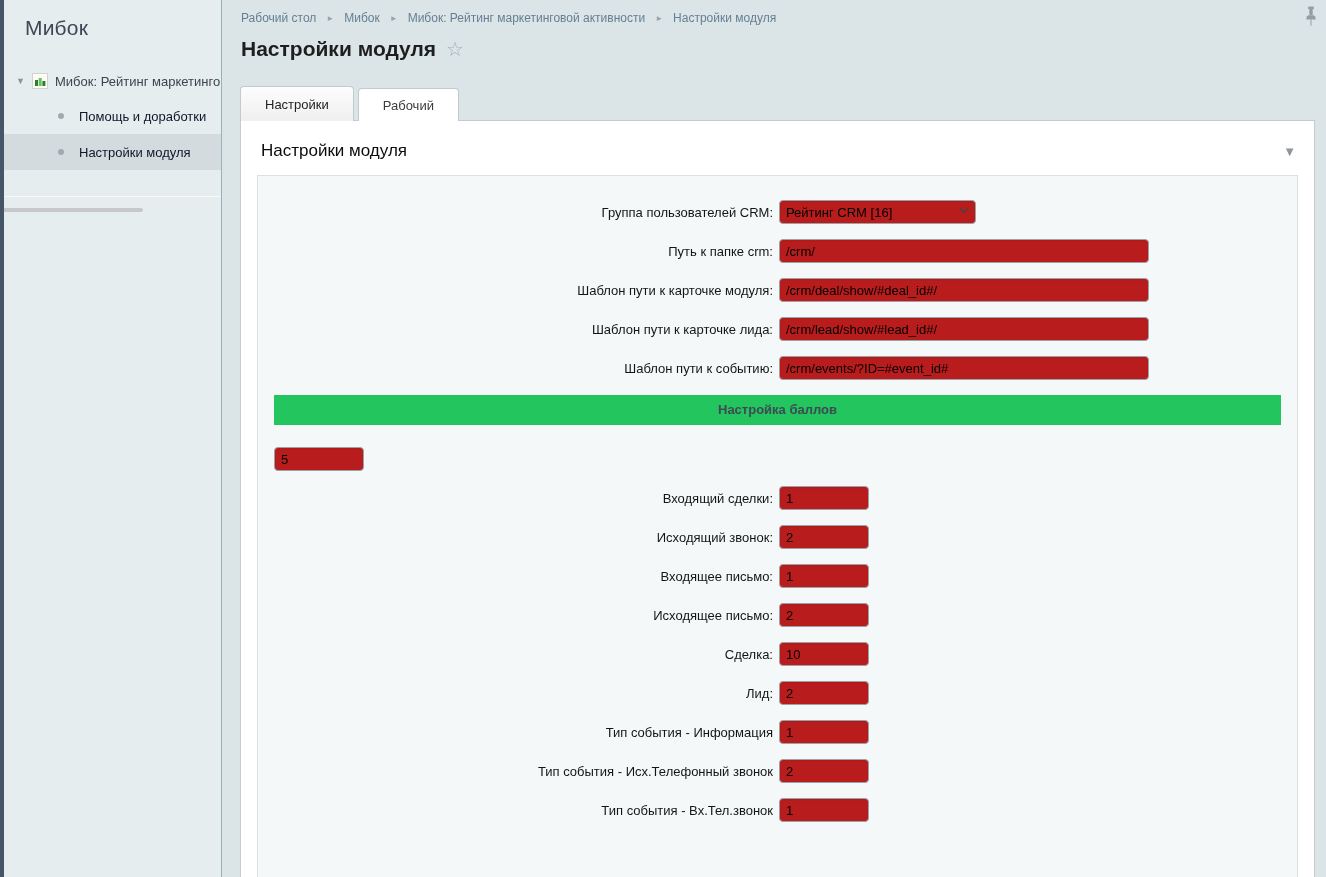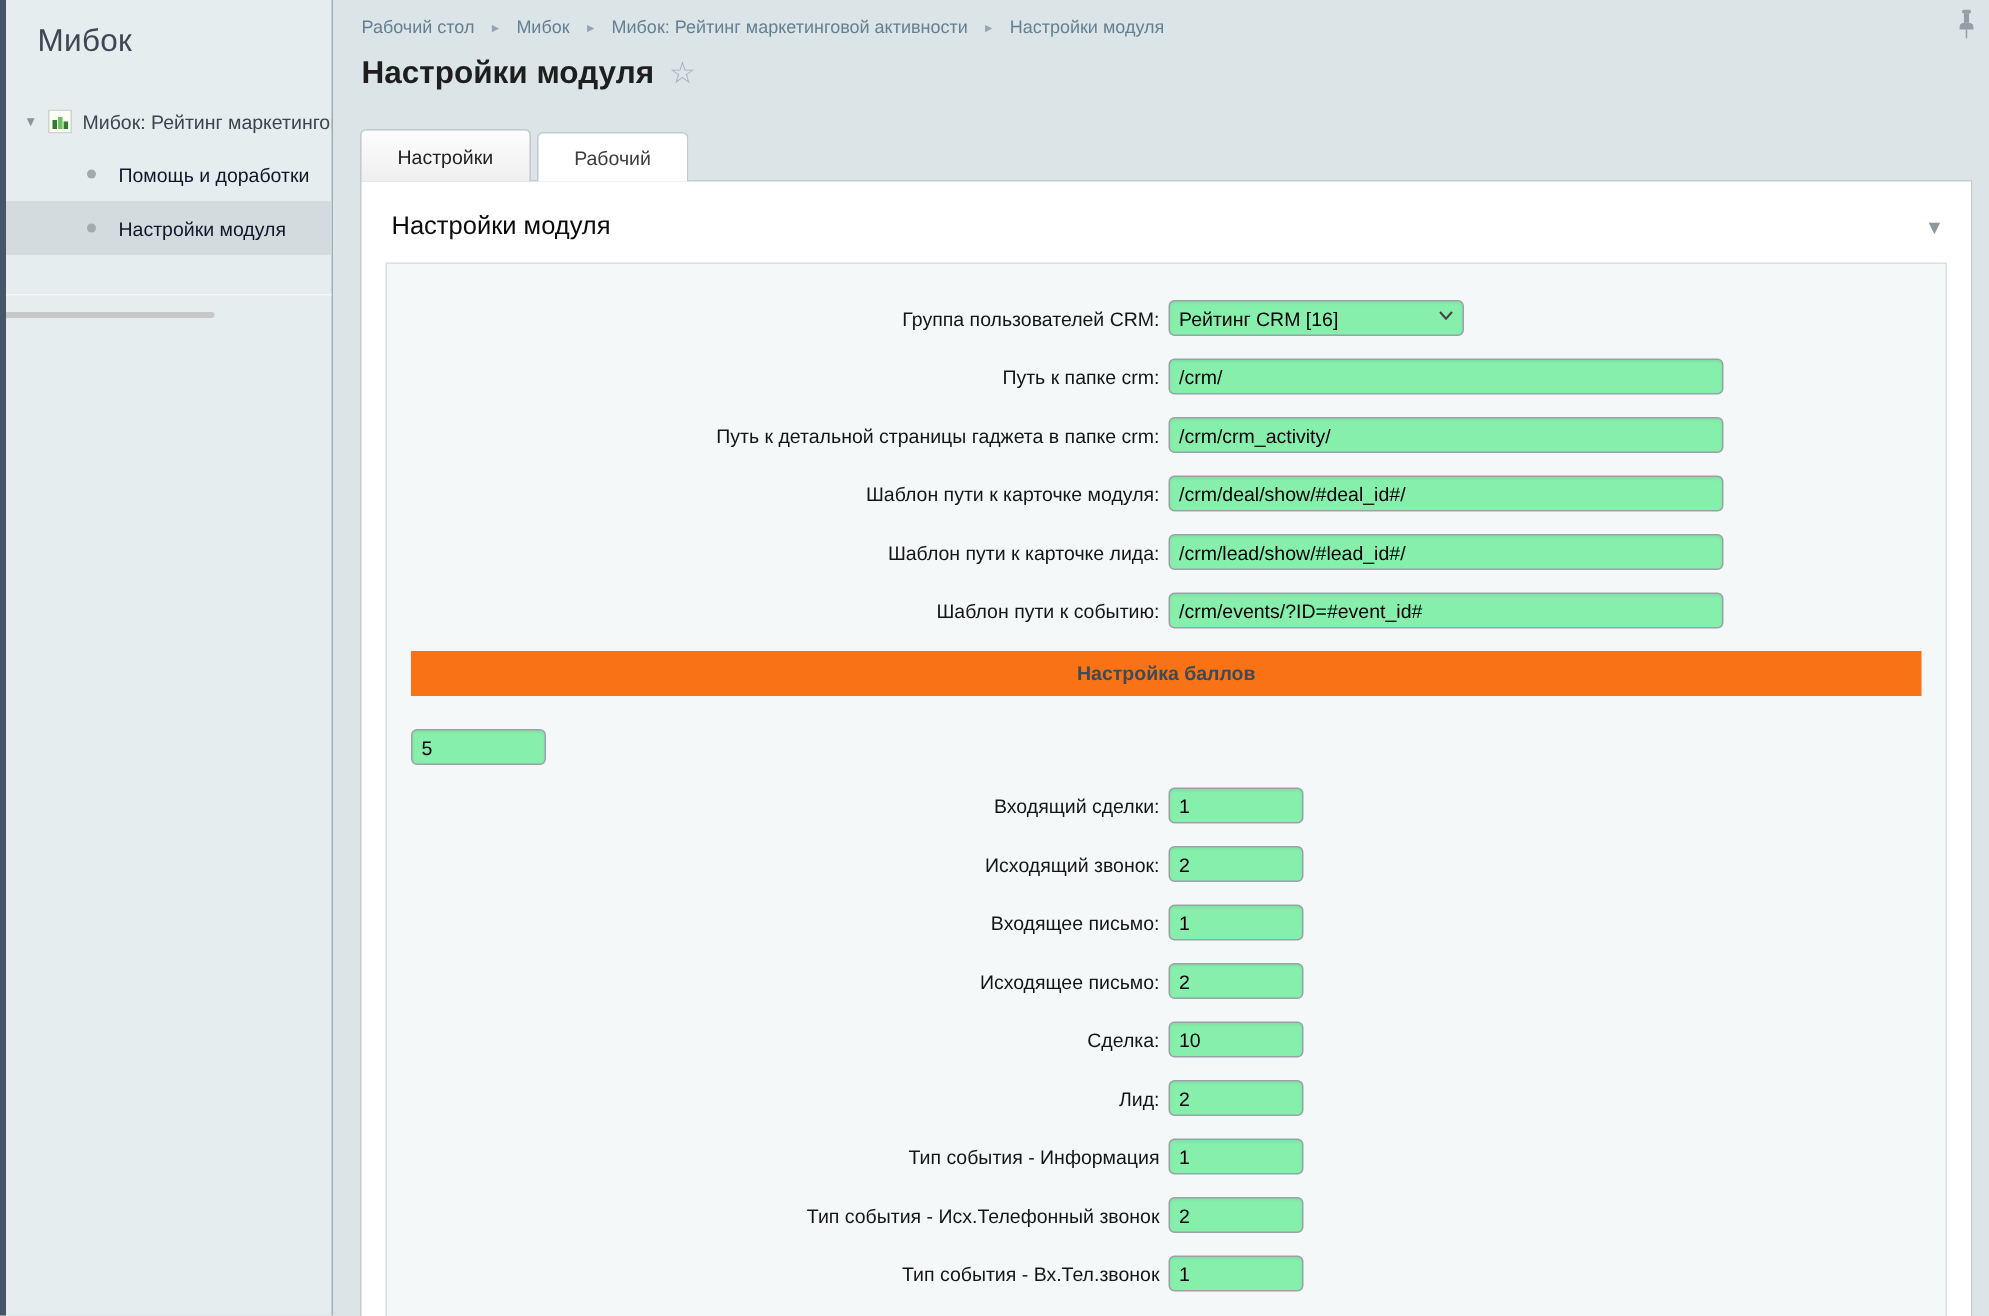--- a/index.html
+++ b/index.html
@@ -92,37 +92,37 @@
   .ftable { padding:24px 16px 0; }
 
   .frow { display:flex; align-items:center; margin-bottom:15px; }
   .flabel {
     flex:0 0 505px; text-align:right; padding-right:6px; color:#151515;
   }
   .fval { flex:1; }
 
   .txt, .num, .sel {
     height:24px; border:1px solid #9aa2a8; border-radius:4px;
-    background:#86efac; font-family:"Liberation Sans","DejaVu Sans",sans-serif;
+    background:#b91c1c; font-family:"Liberation Sans","DejaVu Sans",sans-serif;
     font-size:13px; color:#000; padding:0 6px;
     box-shadow:inset 0 1px 2px rgba(0,0,0,0.07);
   }
   .txt { width:370px; }
   .num { width:90px; }
   .selwrap { position:relative; display:inline-block; }
   .sel {
     width:197px; -webkit-appearance:none; appearance:none; padding-right:24px;
   }
   .selarrow {
     position:absolute; right:7px; top:7px; pointer-events:none; line-height:0;
   }
 
   .section-bar {
     margin:4px 0 22px; height:30px; line-height:30px; text-align:center;
-    background:#f97316; font-weight:bold; color:#3e4a54;
+    background:#22c55e; font-weight:bold; color:#3e4a54;
   }
 </style>
 </head>
 <body>
 
 <div class="sidebar">
   <div class="sidebar-strip"></div>
   <div class="sidebar-title">Мибок</div>
 
   <div class="tree">
@@ -211,24 +211,20 @@
               </span>
             </span>
           </div>
         </div>
 
         <div class="frow">
           <div class="flabel">Путь к папке crm:</div>
           <div class="fval"><input type="text" class="txt" value="/crm/" style=""></div>
         </div>
 
-        <div class="frow">
-          <div class="flabel">Путь к детальной страницы гаджета в папке crm:</div>
-          <div class="fval"><input type="text" class="txt" value="/crm/crm_activity/" style=""></div>
-        </div>
 
         <div class="frow">
           <div class="flabel">Шаблон пути к карточке модуля:</div>
           <div class="fval"><input type="text" class="txt" value="/crm/deal/show/#deal_id#/" style=""></div>
         </div>
 
         <div class="frow">
           <div class="flabel">Шаблон пути к карточке лида:</div>
           <div class="fval"><input type="text" class="txt" value="/crm/lead/show/#lead_id#/" style=""></div>
         </div>

